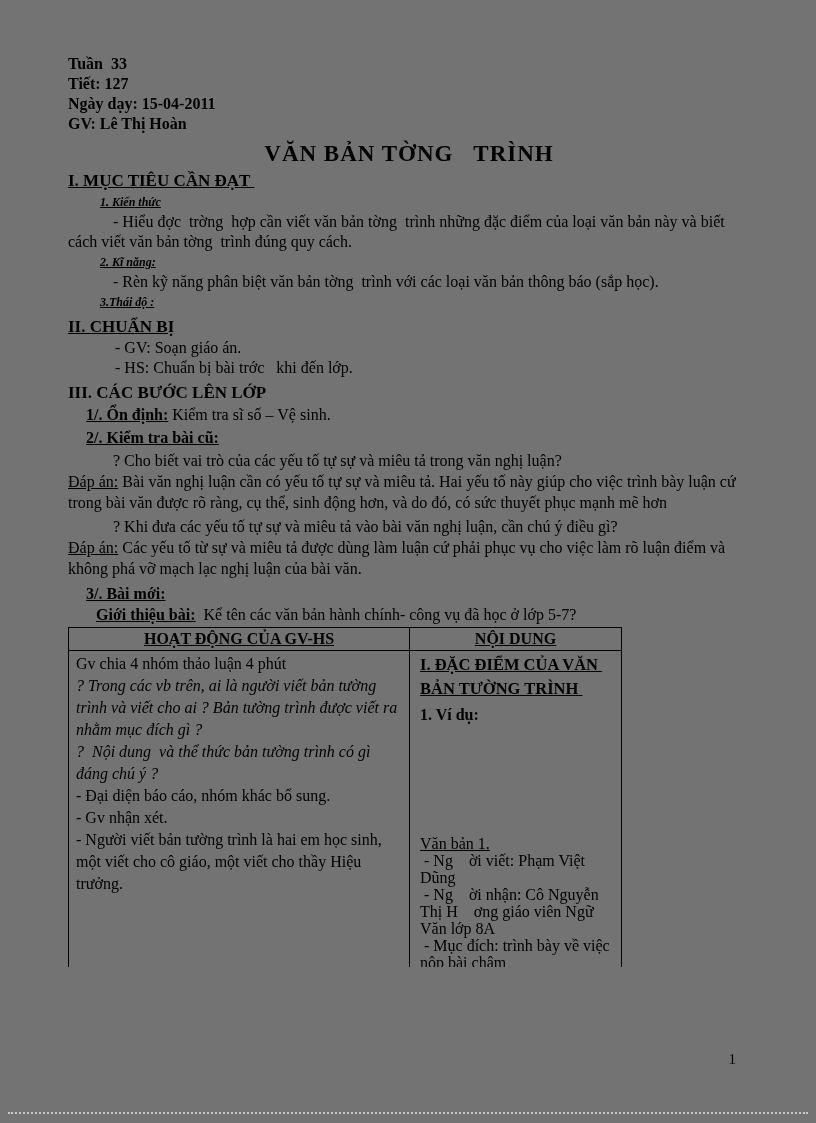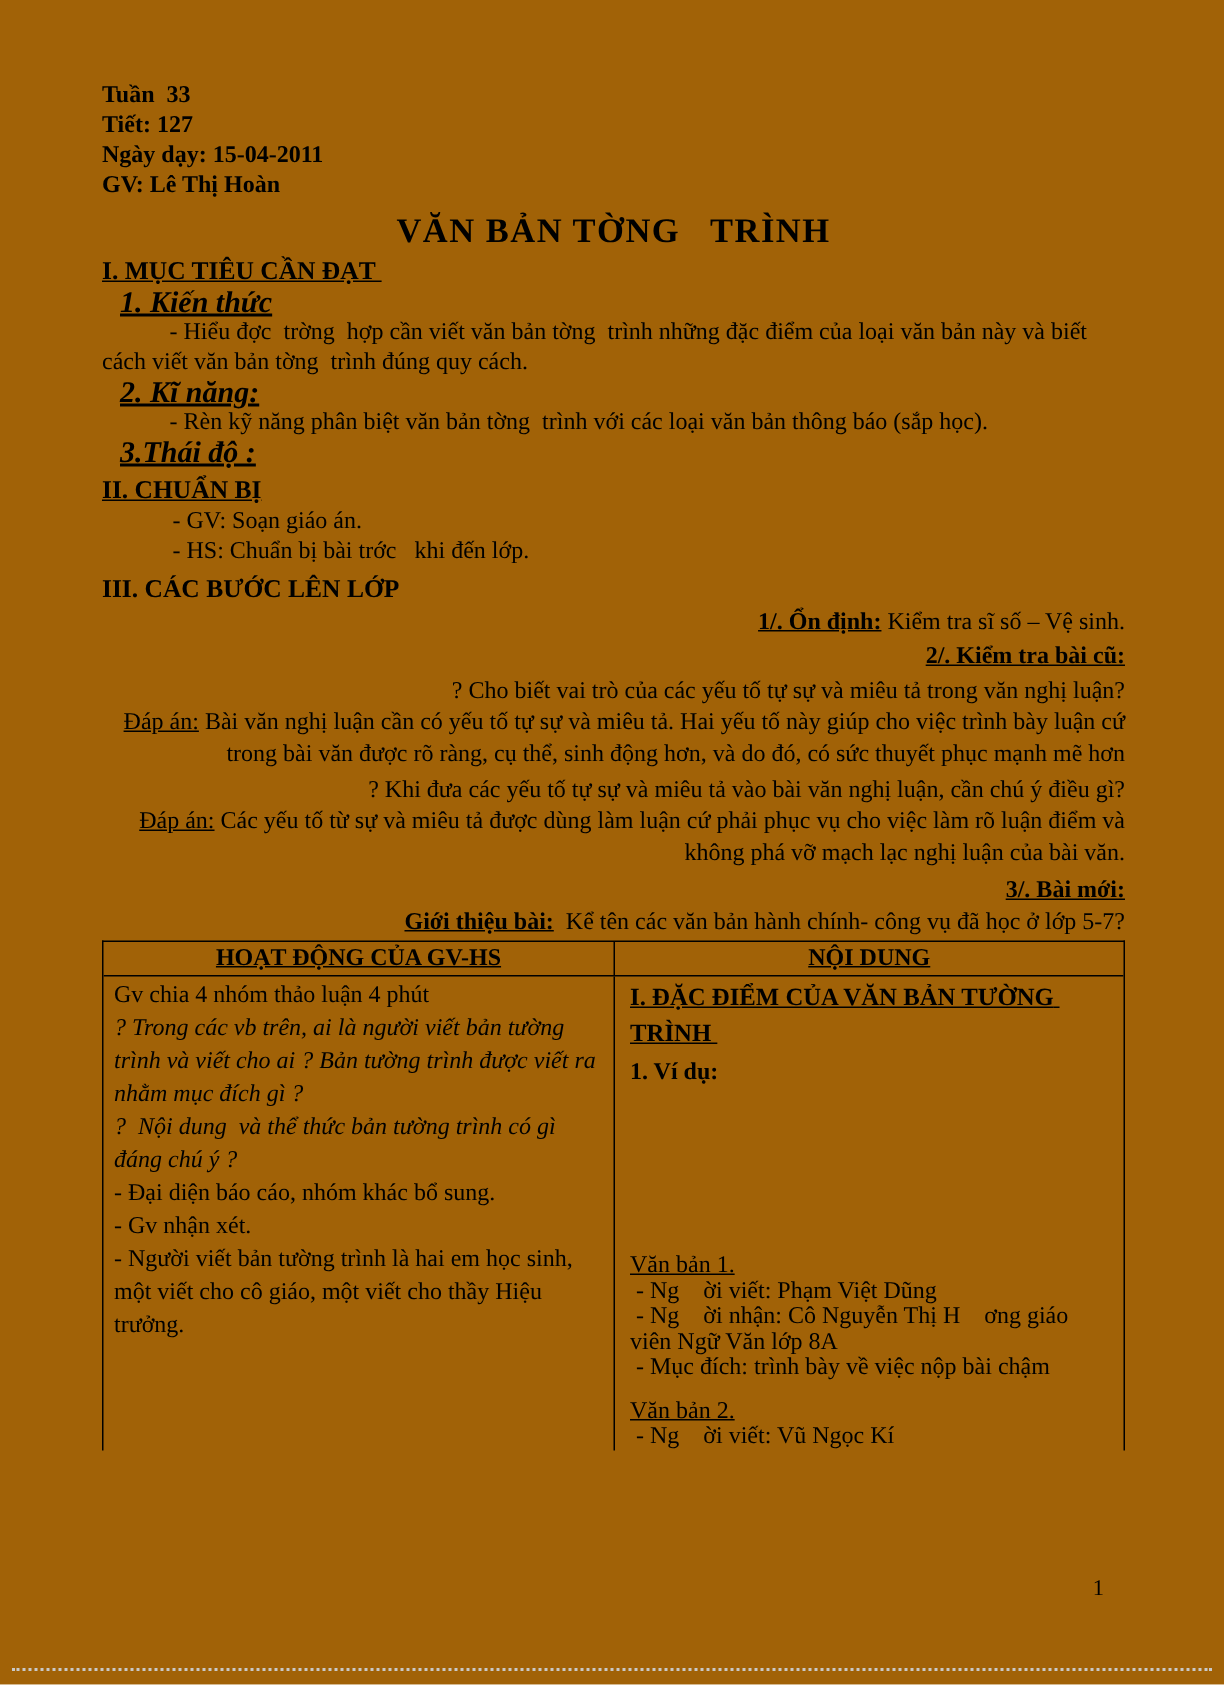--- a/index.html
+++ b/index.html
@@ -1,46 +1,46 @@
 <!DOCTYPE html>
 <html><head>
 <meta charset="utf-8">
 <style>
   * { margin:0; padding:0; box-sizing:border-box; }
   html, body { background:#ffffff; }
   body { font-family:"Liberation Serif", serif; color:#000; }
-  .page { position:relative; width:816px; height:1123px; margin:0 auto; background:#a16207; overflow:hidden; }
+  .page { position:relative; width:816px; height:1123px; margin:0 auto; background:#737373; overflow:hidden; }
   .content { position:absolute; left:68px; top:54px; width:682px; }
 
   .u  { text-decoration:underline; }
   .b  { font-weight:bold; }
   .i  { font-style:italic; }
   .bi { font-weight:bold; font-style:italic; }
 
   .meta-line { font-weight:bold; font-size:16px; line-height:20px; white-space:pre-wrap; }
 
   .doc-title { text-align:center; font-size:23px; font-weight:bold; letter-spacing:1px;
                margin:6px 0 0 0; line-height:28px; white-space:pre-wrap; }
 
   .sec-heading { font-size:17px; font-weight:bold; line-height:22px; margin-top:2px; white-space:pre-wrap; }
   .mt4 { margin-top:4px; }
 
-  .sub-heading { font-size:20px; line-height:20px; margin-left:12px; white-space:pre-wrap; }
+  .sub-heading { font-size:12px; line-height:20px; margin-left:32px; white-space:pre-wrap; }
 
   .p { font-size:16px; line-height:20px; white-space:pre-wrap; }
-  .p21 { line-height:21px;text-align:right; }
+  .p21 { line-height:21px; }
   .ti45 { text-indent:45px; }
   .ti28 { text-indent:28px; }
   .ml18 { margin-left:18px; }
   .ml28 { margin-left:28px; }
   .ml70 { margin-left:47px; }
   .mt2 { margin-top:2px; }
   .mt3 { margin-top:3px; }
 
-  .gv-table { margin-top:2px; width:682px; height:340px; overflow:hidden;
+  .gv-table { margin-top:2px; width:554px; height:340px; overflow:hidden;
               border:1.6px solid #000; border-bottom:none; }
   .t-head { display:flex; border-bottom:1.6px solid #000; height:23px; }
   .t-h { font-weight:bold; font-size:16px; line-height:21px; text-align:center; }
   .t-h.t-left { width:341px; border-right:1.6px solid #000; }
   .t-h.t-rightcol { flex:1; }
   .t-body { display:flex; align-items:stretch; min-height:317px; }
   .t-cell { padding:2px 8px 4px 7px; }
   .t-cell.t-left { width:341px; border-right:1.6px solid #000; }
   .t-cell.t-rightcol { flex:1; padding-left:10px; }
 

